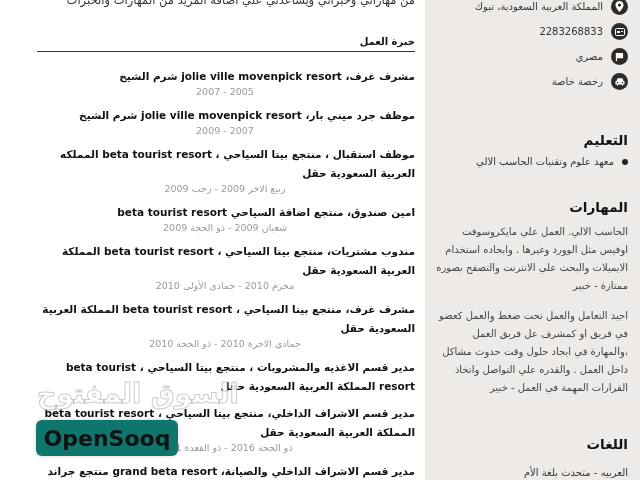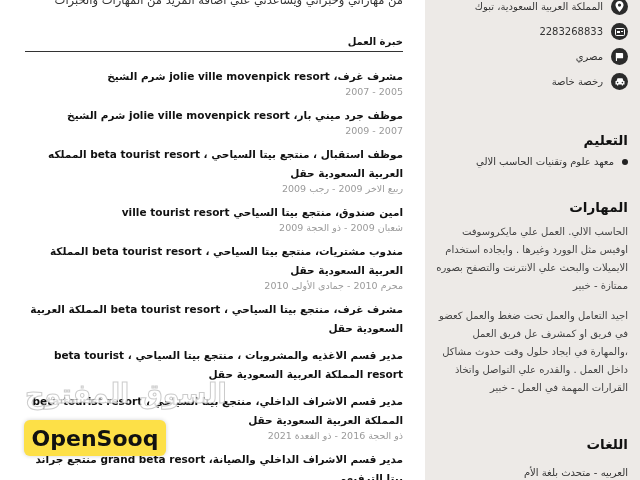--- a/index.html
+++ b/index.html
@@ -1,45 +1,45 @@
 <!DOCTYPE html>
 <html><head>
   <meta charset="utf-8">
   <style>
     * { box-sizing: border-box; margin: 0; padding: 0; }
     html, body { width: 640px; height: 480px; overflow: hidden; background: #ffffff; }
     body { font-family: "DejaVu Sans", sans-serif; position: relative; direction: rtl; color: #222; }
 
-    .main { position: absolute; left: 0; top: 0; width: 425px; height: 480px; background: #ffffff; overflow: hidden; }
+    .main { position: absolute; left: 12px; top: 0; width: 425px; height: 480px; background: #ffffff; overflow: hidden; }
     .sidebar { position: absolute; left: 425px; top: 0; width: 215px; height: 480px; background: #edeae7; overflow: hidden; }
 
     .intro { position: absolute; right: 22px; top: -8px; width: 390px; text-align: right; font-size: 11.5px; color: #333; line-height: 16px; }
 
     .section-head { position: absolute; right: 22px; left: 25px; top: 36px; border-bottom: 1.5px solid #333; padding-bottom: 4px; }
     .section-head h2 { font-size: 10px; font-weight: bold; color: #111; text-align: right; }
 
     .jobs { position: absolute; right: 22px; top: 67px; width: 380px; }
     .job { margin-bottom: 8px; text-align: right; }
     .job-title { font-size: 10.5px; font-weight: bold; color: #111; line-height: 19px; }
-    .job-date { font-size: 9.5px; color: #9a9a9a; line-height: 13px; margin-top: -1px; }
+    .job-date { font-size: 9.5px; color: #9a9a9a; line-height: 13px; margin-top: -1px; text-align: center; }
 
     .side-contact { position: absolute; right: 12px; top: -6px; width: 195px; }
     .contact-row { display: flex; flex-direction: row; align-items: center; justify-content: flex-start; height: 25px; }
     .contact-icon { width: 17px; height: 17px; border-radius: 50%; background: #2b2b2b; color: #fff; font-size: 9px; display: flex; align-items: center; justify-content: center; margin-left: 8px; flex-shrink: 0; }
     .contact-text { font-size: 10px; color: #333; margin-left: 32px; }
 
     .side-section { position: absolute; right: 12px; width: 195px; text-align: right; }
     .side-title { font-size: 13.5px; font-weight: bold; color: #111; margin-bottom: 8px; margin-top: 24px; }
     .bullet-row { display: flex; align-items: center; font-size: 10px; color: #333; }
     .bullet-dot { width: 6px; height: 6px; border-radius: 50%; background: #222; margin-left: 8px; flex-shrink: 0; }
     .skill-para { font-size: 10px; color: #444; line-height: 18px; margin-bottom: 12px; }
     .lang-row { font-size: 10px; color: #333; line-height: 26px; text-align: right; }
 
     .watermark-ar { position: absolute; left: 25px; top: 378px; font-size: 27px; font-weight: bold; color: rgba(255,255,255,0.85); -webkit-text-stroke: 1px rgba(160,160,160,0.55); direction: rtl; letter-spacing: -1px; }
-    .watermark-box { position: absolute; left: 24px; top: 420px; width: 142px; height: 36px; background: #fde047; border-radius: 6px; box-shadow: 0 0 4px rgba(0,0,0,0.18); display: flex; align-items: center; justify-content: center; direction: ltr; }
+    .watermark-box { position: absolute; left: 24px; top: 420px; width: 142px; height: 36px; background: #0f766e; border-radius: 6px; box-shadow: 0 0 4px rgba(0,0,0,0.18); display: flex; align-items: center; justify-content: center; direction: ltr; }
     .watermark-box span { font-size: 22px; font-weight: bold; color: #111; font-family: "DejaVu Sans", sans-serif; }
   </style>
 </head>
 <body>
 
 <div class="main">
   <div class="intro">من مهاراتي وخبراتي ويساعدني علي اضافة المزيد من المهارات والخبرات</div>
 
   <div class="section-head">
     <h2>خبرة العمل</h2>
@@ -52,29 +52,30 @@
     </div>
     <div class="job">
       <div class="job-title">موظف جرد ميني بار، jolie ville movenpick resort شرم الشيخ</div>
       <div class="job-date">2007 - 2009</div>
     </div>
     <div class="job">
       <div class="job-title">موظف استقبال ، منتجع بيتا السياحي ، beta tourist resort المملكه العربية السعودية حقل</div>
       <div class="job-date">ربيع الاخر 2009 - رجب 2009</div>
     </div>
     <div class="job">
-      <div class="job-title">امين صندوق، منتجع بيتا السياحي ville tourist resort</div>
+      <div class="job-title">امين صندوق، منتجع اضافة السياحي beta tourist resort</div>
       <div class="job-date">شعبان 2009 - ذو الحجة 2009</div>
     </div>
     <div class="job">
       <div class="job-title">مندوب مشتريات، منتجع بيتا السياحي ، beta tourist resort المملكة العربية السعودية حقل</div>
       <div class="job-date">محرم 2010 - جمادى الأولى 2010</div>
     </div>
     <div class="job">
       <div class="job-title">مشرف غرف، منتجع بيتا السياحي ، beta tourist resort المملكة العربية السعودية حقل</div>
+      <div class="job-date">جمادى الاخرة 2010 - ذو الحجة 2010</div>
     </div>
     <div class="job">
       <div class="job-title">مدير قسم الاغذيه والمشروبات ، منتجع بيتا السياحي ، beta tourist resort المملكة العربية السعودية حقل</div>
     </div>
     <div class="job">
       <div class="job-title">مدير قسم الاشراف الداخلي، منتجع بيتا السياحي ، beta tourist resort المملكة العربية السعودية حقل</div>
       <div class="job-date">ذو الحجة 2016 - ذو القعدة 2021</div>
     </div>
     <div class="job">
       <div class="job-title">مدير قسم الاشراف الداخلي والصيانة، grand beta resort منتجع جراند بيتا الترفيهي</div>

